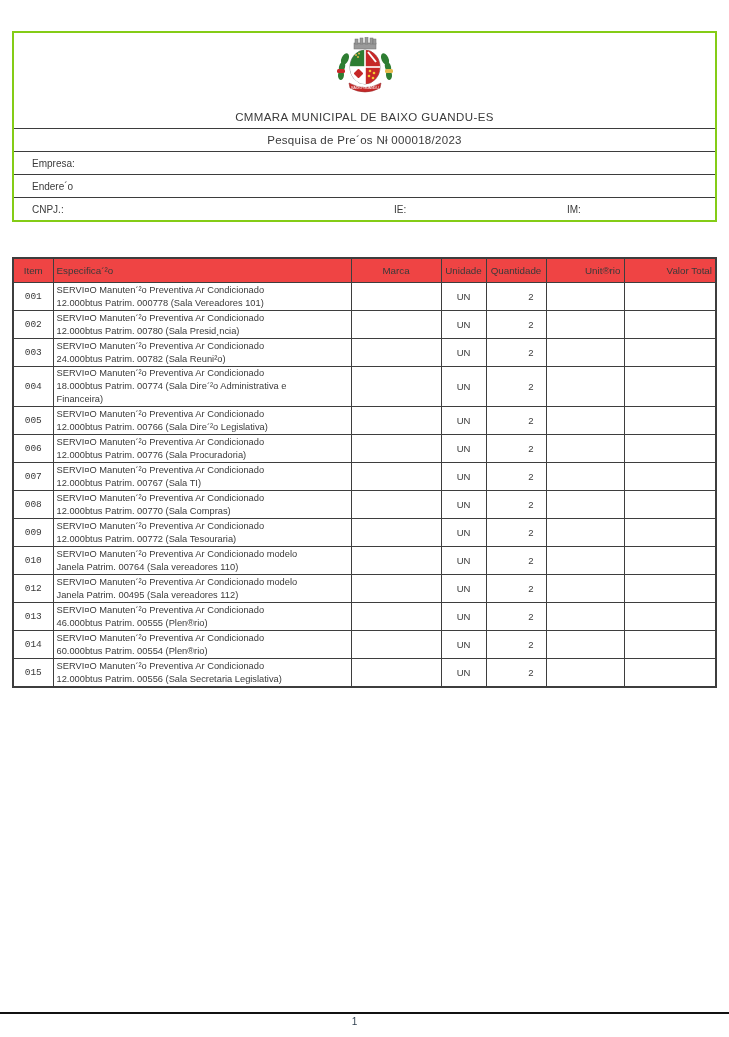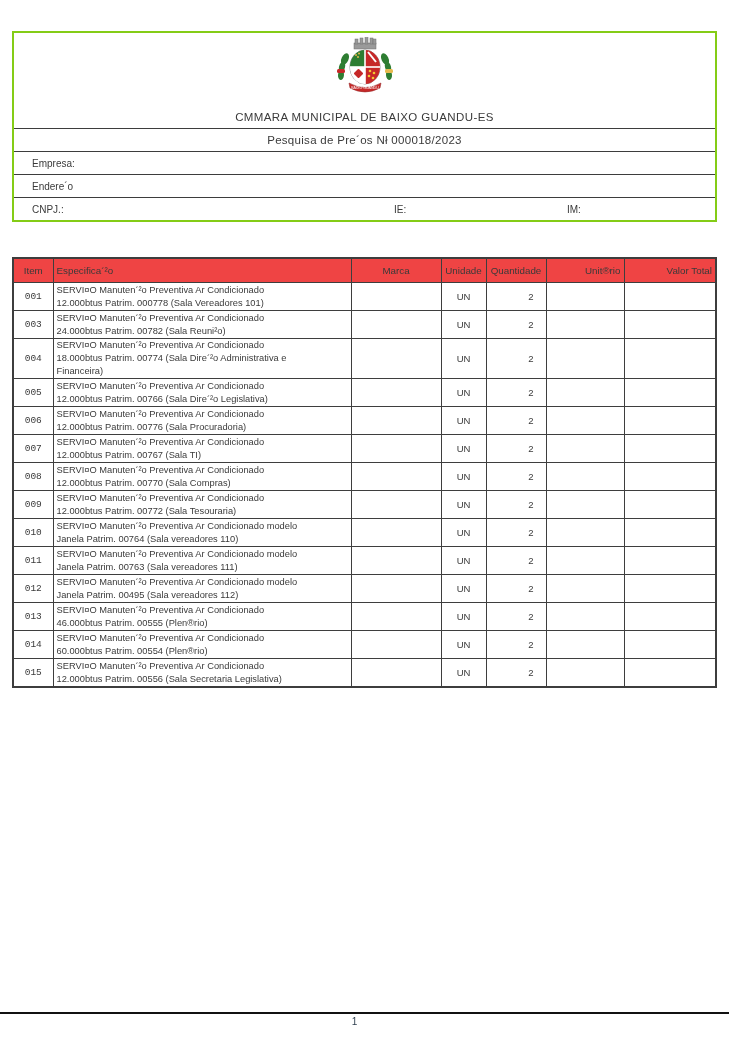--- a/index.html
+++ b/index.html
@@ -161,20 +161,30 @@
         <td class="cell-item">001</td>
         <td class="cell-desc">SERVI¤O Manuten´²o Preventiva Ar Condicionado
 12.000btus Patrim. 000778 (Sala Vereadores 101)</td>
         <td class="cell-marca"></td>
         <td class="cell-unidade">UN</td>
         <td class="cell-qty">2</td>
         <td class="cell-unit"></td>
         <td class="cell-total"></td>
       </tr>
       <tr>
+        <td class="cell-item">002</td>
+        <td class="cell-desc">SERVI¤O Manuten´²o Preventiva Ar Condicionado
+12.000btus Patrim. 00780 (Sala Presid¸ncia)</td>
+        <td class="cell-marca"></td>
+        <td class="cell-unidade">UN</td>
+        <td class="cell-qty">2</td>
+        <td class="cell-unit"></td>
+        <td class="cell-total"></td>
+      </tr>
+      <tr>
         <td class="cell-item">003</td>
         <td class="cell-desc">SERVI¤O Manuten´²o Preventiva Ar Condicionado
 24.000btus Patrim. 00782 (Sala Reuni²o)</td>
         <td class="cell-marca"></td>
         <td class="cell-unidade">UN</td>
         <td class="cell-qty">2</td>
         <td class="cell-unit"></td>
         <td class="cell-total"></td>
       </tr>
       <tr>
@@ -242,30 +252,20 @@
         <td class="cell-item">010</td>
         <td class="cell-desc">SERVI¤O Manuten´²o Preventiva Ar Condicionado modelo
 Janela Patrim. 00764 (Sala vereadores 110)</td>
         <td class="cell-marca"></td>
         <td class="cell-unidade">UN</td>
         <td class="cell-qty">2</td>
         <td class="cell-unit"></td>
         <td class="cell-total"></td>
       </tr>
       <tr>
-        <td class="cell-item">011</td>
-        <td class="cell-desc">SERVI¤O Manuten´²o Preventiva Ar Condicionado modelo
-Janela Patrim. 00763 (Sala vereadores 111)</td>
-        <td class="cell-marca"></td>
-        <td class="cell-unidade">UN</td>
-        <td class="cell-qty">2</td>
-        <td class="cell-unit"></td>
-        <td class="cell-total"></td>
-      </tr>
-      <tr>
         <td class="cell-item">012</td>
         <td class="cell-desc">SERVI¤O Manuten´²o Preventiva Ar Condicionado modelo
 Janela Patrim. 00495 (Sala vereadores 112)</td>
         <td class="cell-marca"></td>
         <td class="cell-unidade">UN</td>
         <td class="cell-qty">2</td>
         <td class="cell-unit"></td>
         <td class="cell-total"></td>
       </tr>
       <tr>

